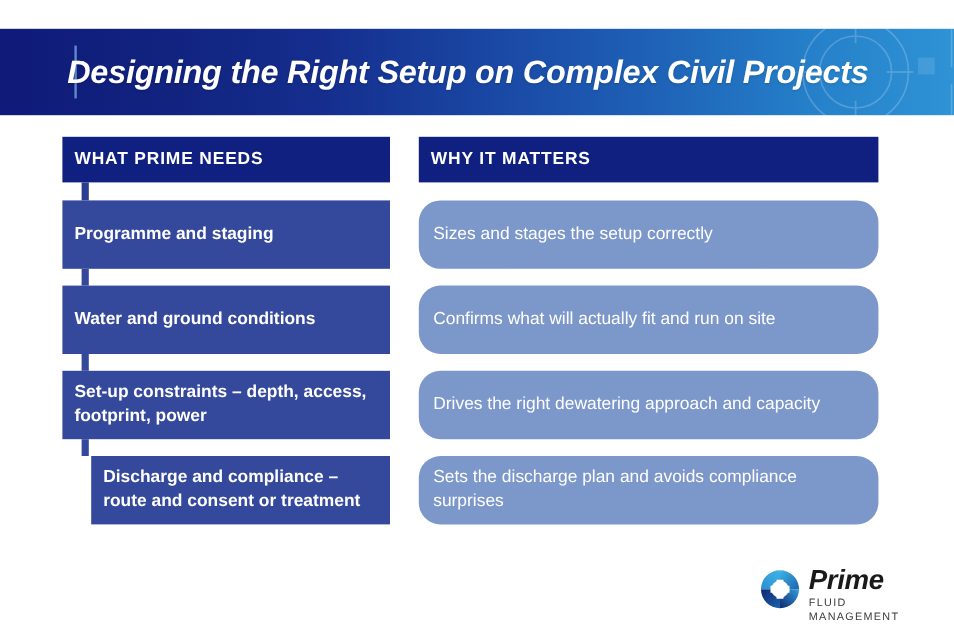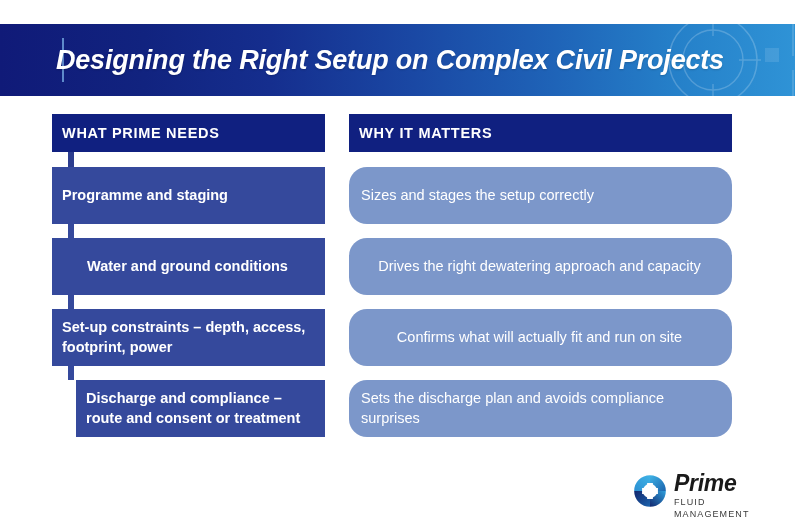--- a/index.html
+++ b/index.html
@@ -83,21 +83,21 @@
   .col-head-right { height:38px; font-size:14.5px; padding-left:10px; }
 
   .rows { position:relative; margin-top:15px; }
 
   .row {
     position:relative;
     display:flex; align-items:center;
     color:#ffffff;
     box-sizing:border-box;
   }
-  .row + .row { margin-top:14px;justify-content:center; }
+  .row + .row { margin-top:14px; }
 
   .row-left {
     background:#35499c;
     font-weight:bold;
     font-size:14.5px;
     line-height:1.32;
     padding:8px 12px 8px 10px;
   }
   .row-right {
     background:#7c97ca;
@@ -211,24 +211,24 @@
     </div>
 
     <div class="col col-right">
       <div class="col-head col-head-right">WHY IT MATTERS</div>
 
       <div class="rows">
         <div class="row row-right" style="height:57px;">
           <span>Sizes and stages the setup correctly</span>
         </div>
         <div class="row row-right" style="height:57px;">
+          <span>Confirms what will actually fit and run on site</span>
+        </div>
+        <div class="row row-right" style="height:57px;">
           <span>Drives the right dewatering approach and capacity</span>
-        </div>
-        <div class="row row-right" style="height:57px;">
-          <span>Confirms what will actually fit and run on site</span>
         </div>
         <div class="row row-right" style="height:57px;">
           <span>Sets the discharge plan and avoids compliance surprises</span>
         </div>
       </div>
     </div>
 
   </div>
 
   <div class="logo">

